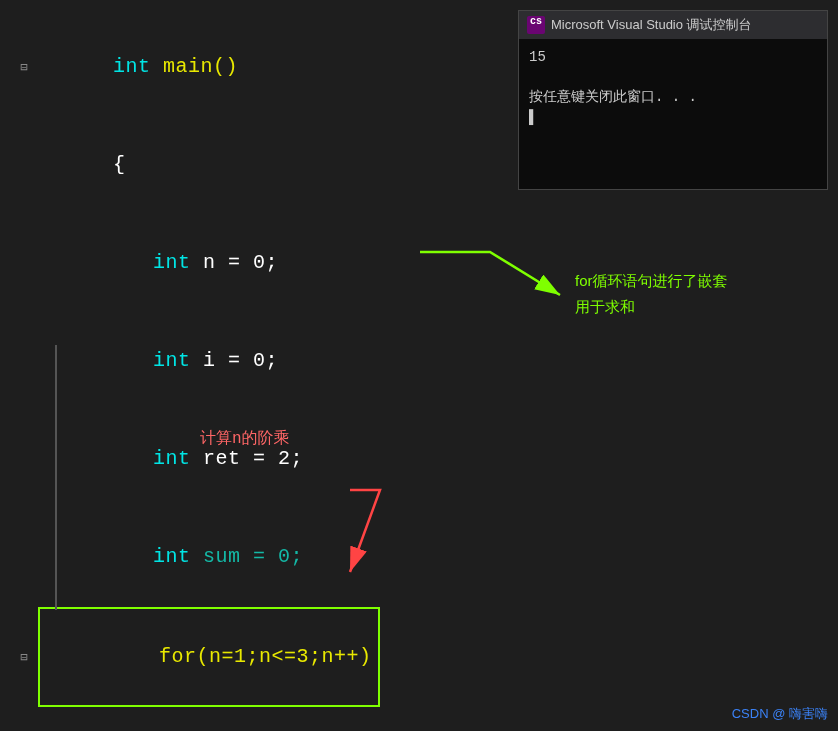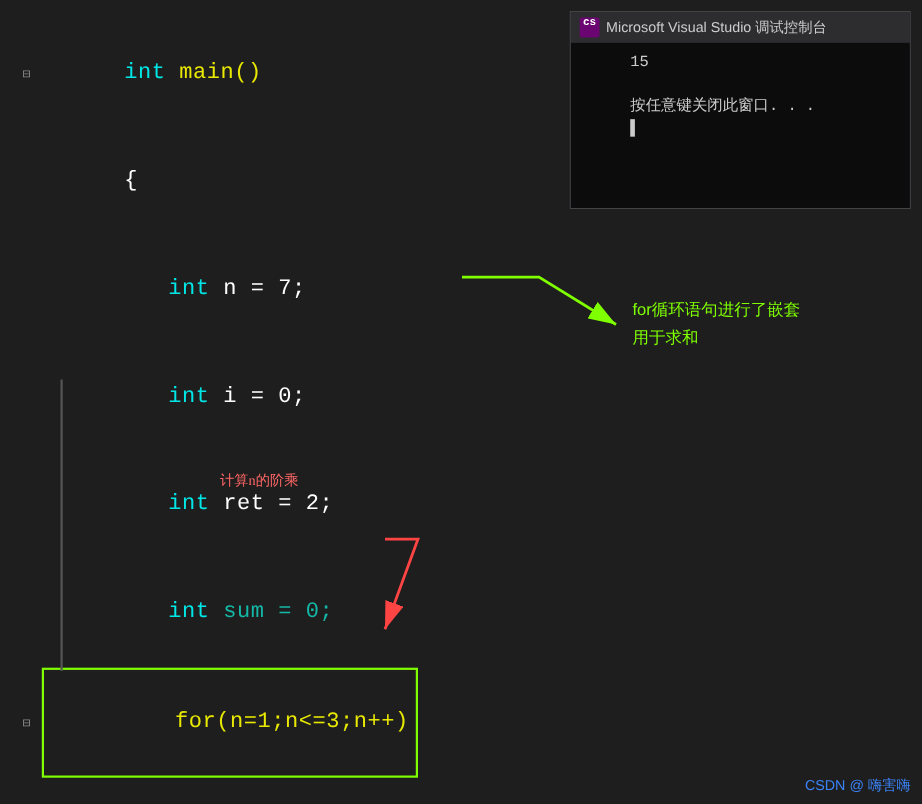--- a/index.html
+++ b/index.html
@@ -102,37 +102,36 @@
       height: calc(100% - 28px);
       color: #cccccc;
       font-size: 14px;
       font-family: 'Courier New', monospace;
     }
 
     .vs-content-line {
       line-height: 20px;
       white-space: pre-wrap;
       word-break: break-all;
-      margin-left: 44px;
     }
 
     
     .annotation-text {
       position: absolute;
       color: #7fff00;
       font-size: 15px;
       font-family: 'Microsoft YaHei', SimSun, sans-serif;
       white-space: nowrap;
     }
 
     .annotation-red-text {
       position: absolute;
       color: #ff6666;
-      font-size: 13px;
-      font-family: Liberation Serif, serif;
+      font-size: 16px;
+      font-family: Liberation Mono, monospace;
       white-space: nowrap;
     }
 
     
     .watermark {
       position: absolute;
       bottom: 8px;
       right: 10px;
       color: #3b82f6;
       font-size: 13px;
@@ -156,21 +155,21 @@
   <div class="code-line">
     <div class="gutter"></div>
     <div class="code-content">
       <span style="color:#ffffff;">{</span>
     </div>
   </div>
 
   <div class="code-line">
     <div class="gutter"></div>
     <div class="code-content" style="padding-left:40px;">
-      <span style="color:#00e5e5;">int</span><span style="color:#ffffff;"> n = 7;</span>
+      <span style="color:#00e5e5;">int</span><span style="color:#ffffff;"> n = 0;</span>
     </div>
   </div>
 
   <div class="code-line">
     <div class="gutter"></div>
     <div class="code-content" style="padding-left:40px;">
       <span style="color:#00e5e5;">int</span><span style="color:#ffffff;margin-top:18px;"> i = 0;</span>
     </div>
   </div>
 

